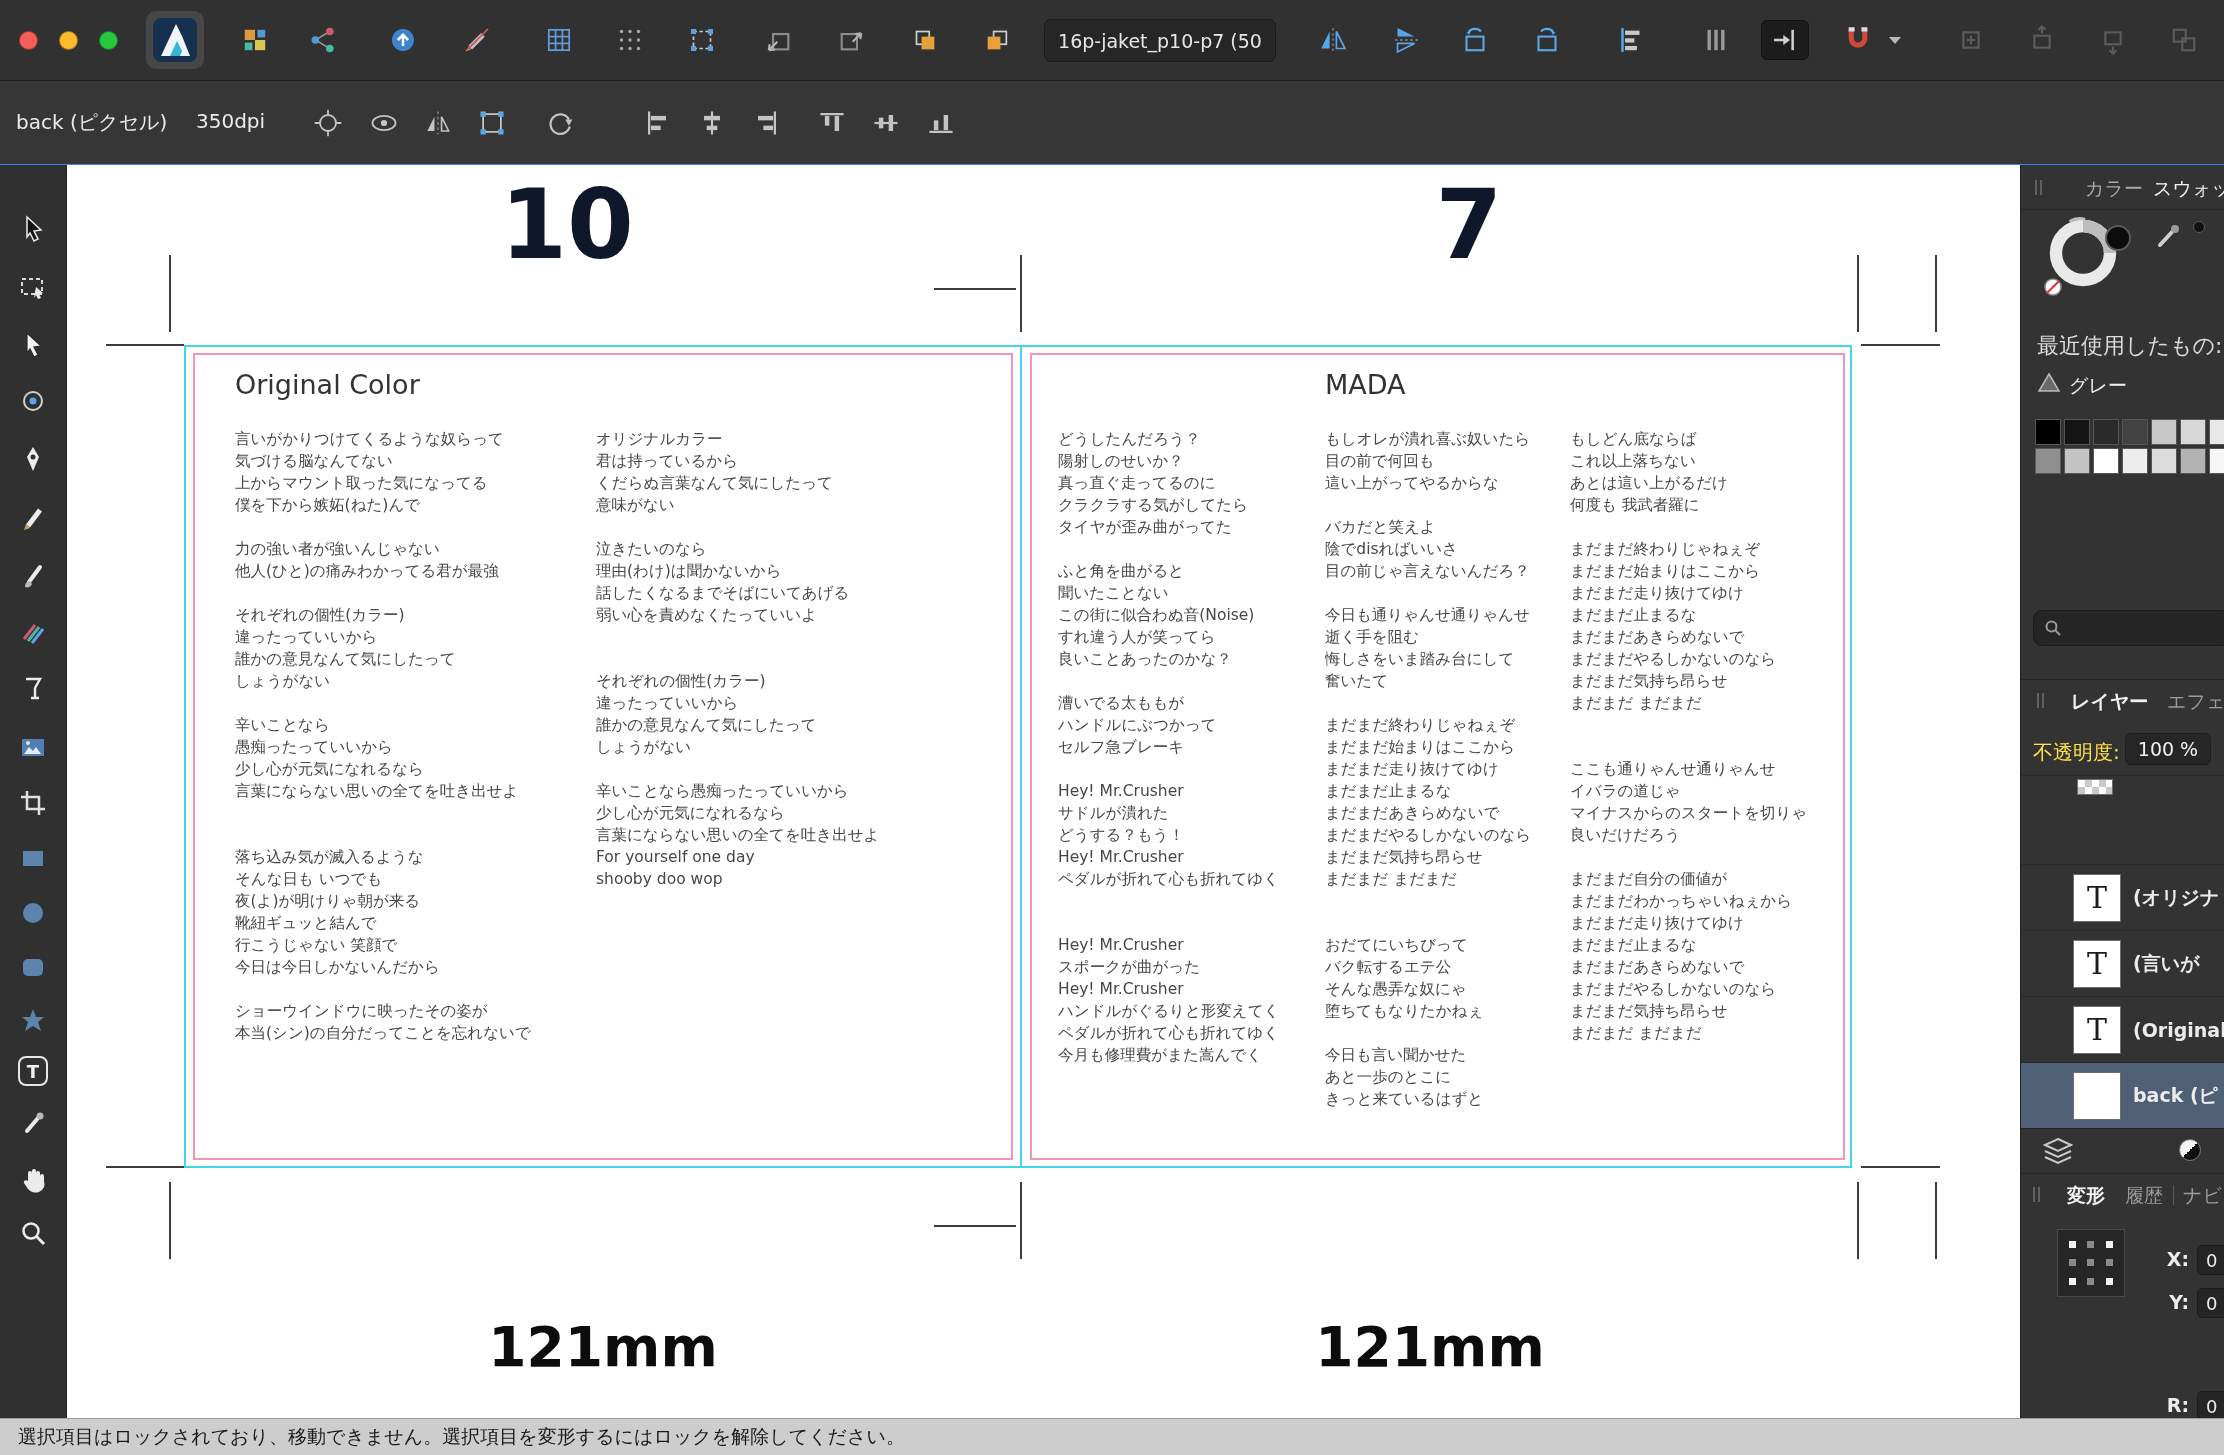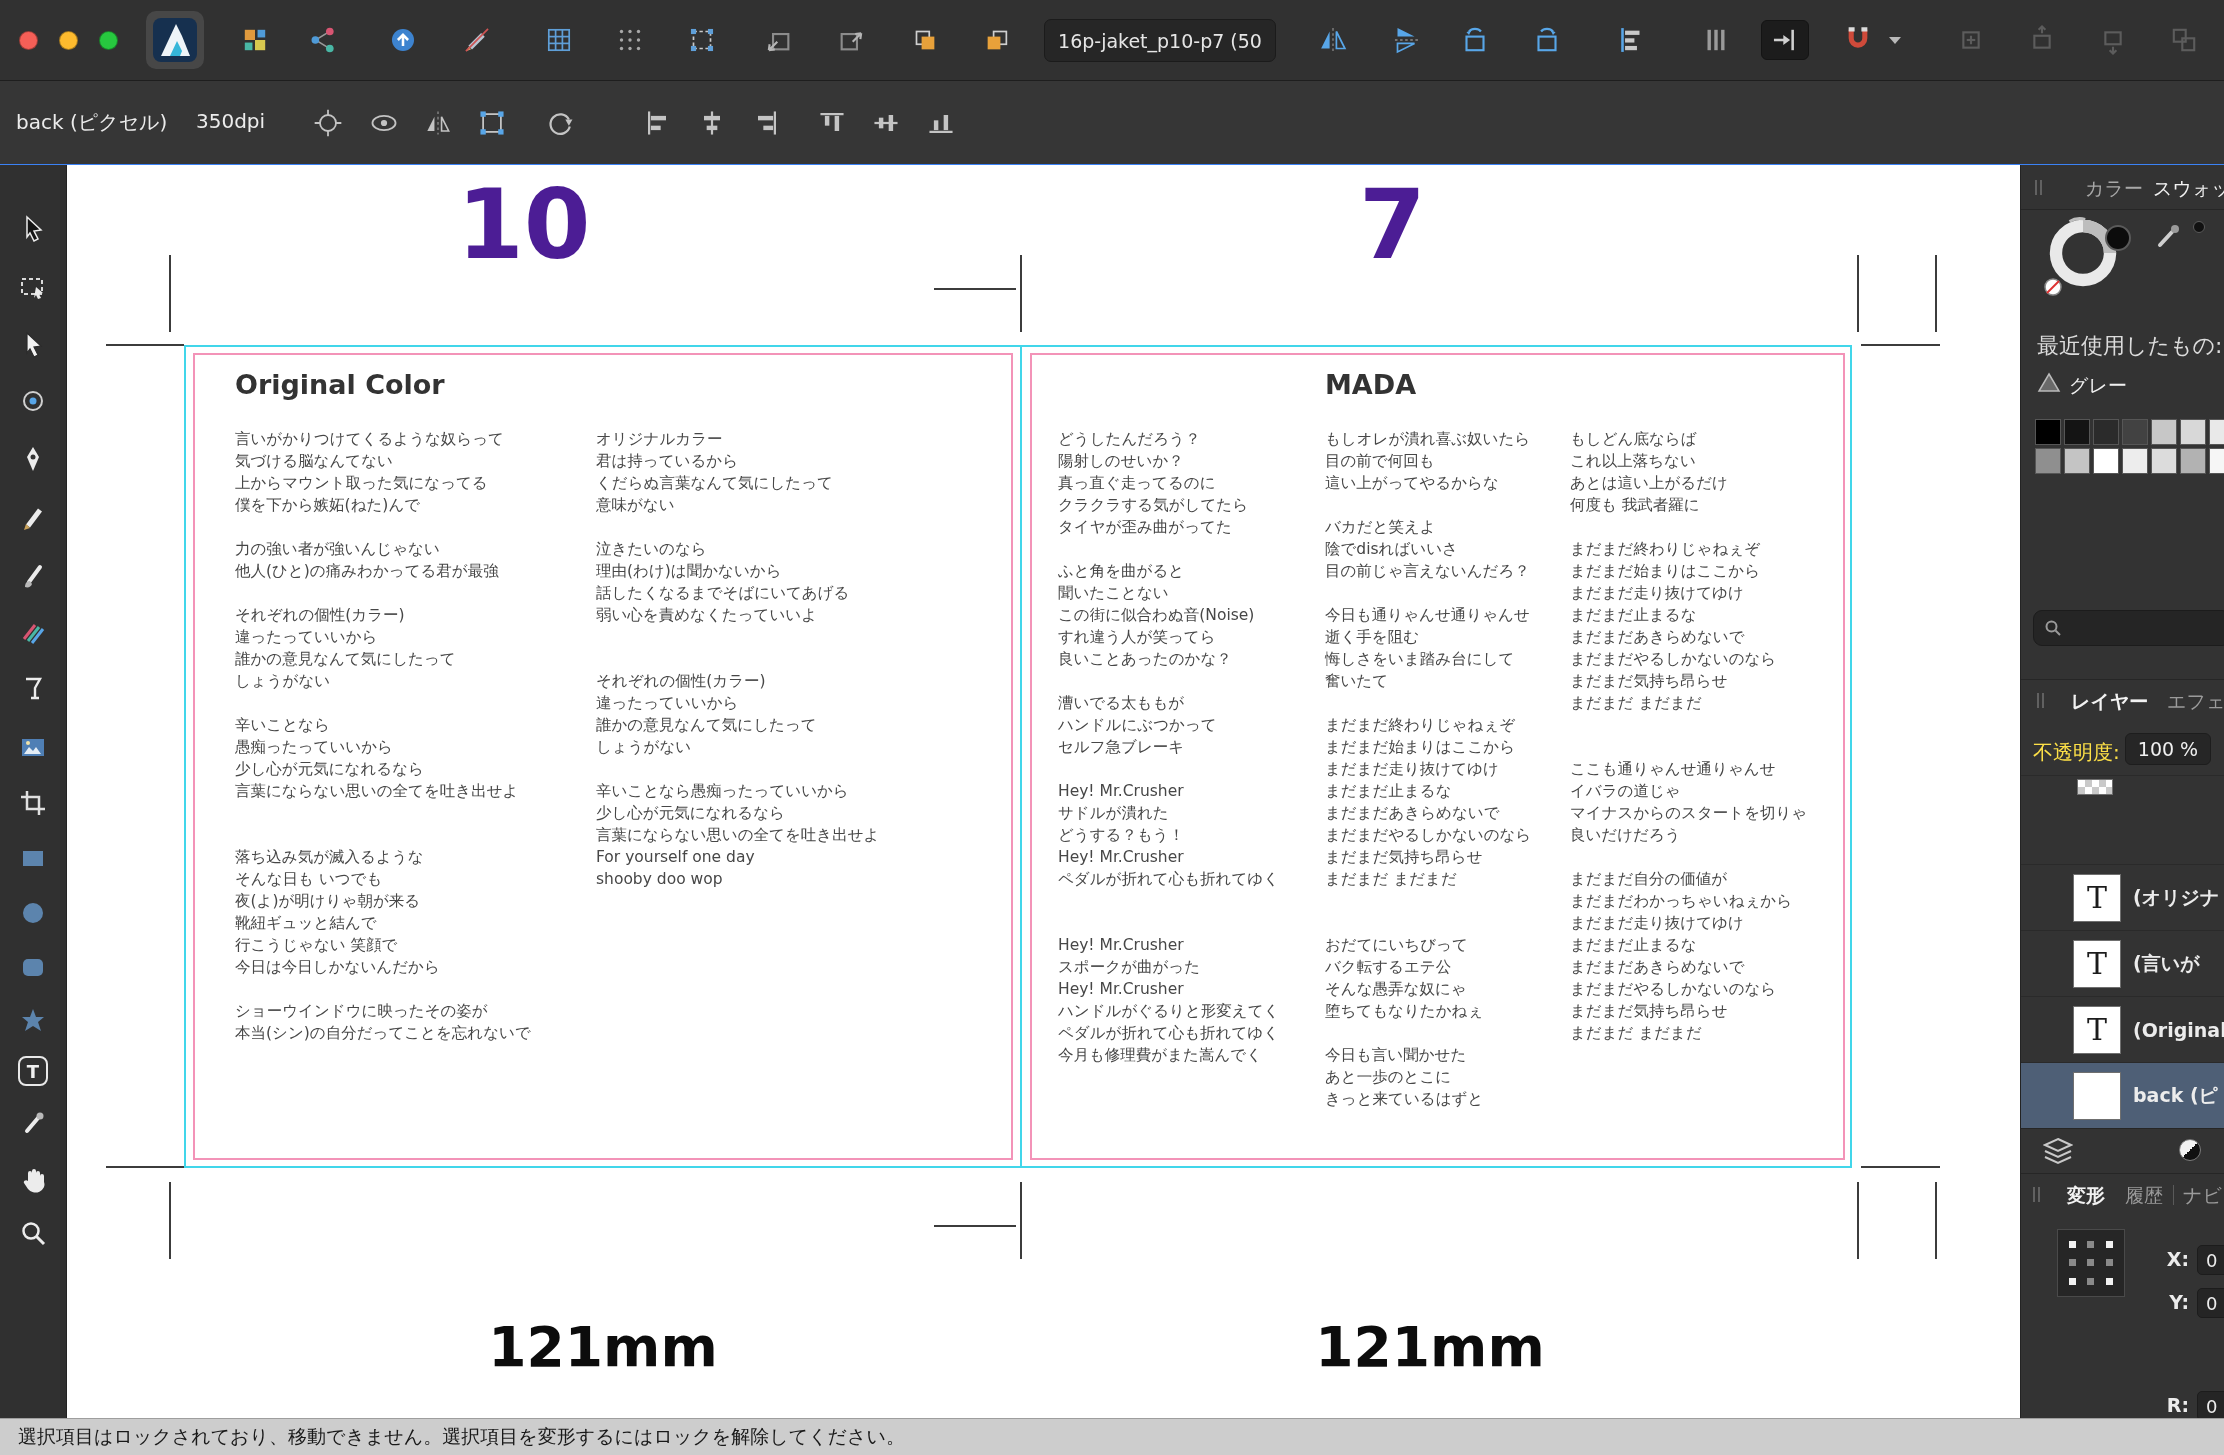--- a/index.html
+++ b/index.html
@@ -26,22 +26,22 @@
 
 #ltools{position:absolute;left:0;top:165px;width:67px;height:1253px;background:#303030;border-right:1px solid #232323}
 .lt{position:absolute;left:11px;width:44px;height:44px;display:flex;align-items:center;justify-content:center;border-radius:7px}
 
 
 #canvas{position:absolute;left:67px;top:165px;width:1953px;height:1253px;background:#fff;overflow:hidden}
 .cm{position:absolute;background:#3c3c3c}
 .guide-c{position:absolute;border:2px solid #41d6ea}
 .vline-c{position:absolute;width:2px;background:#41d6ea}
 .frame-p{position:absolute;border:2px solid #f393b8}
-.pn{position:absolute;top:4px;width:220px;font-size:96px;font-weight:bold;color:#4c1d95}
-.ph{position:absolute;top:204px;font-size:27px;font-weight:bold;color:#333;white-space:nowrap}
+.pn{position:absolute;top:4px;width:220px;text-align:center;font-size:96px;font-weight:bold;color:#0f172a}
+.ph{position:absolute;top:204px;font-size:27px;font-weight:normal;color:#333;white-space:nowrap}
 .lyr{position:absolute;font-size:15.5px;line-height:22px;color:#474747;white-space:nowrap}
 .lyr .line{height:22px}
 .mm{position:absolute;top:1150px;width:240px;text-align:center;font-size:55px;font-weight:bold;color:#0c0c0c}
 
 
 #rpanel{position:absolute;left:2020px;top:165px;width:204px;height:1253px;background:#333;border-left:1px solid #232323;
  overflow:hidden;color:#ddd}
 .rtab{position:absolute;font-size:19px;white-space:nowrap}
 .sep{position:absolute;left:0;width:204px;height:1px;background:#262626}
 .grip{position:absolute;width:7px;height:15px;border-left:2px solid #616161;border-right:2px solid #616161}

